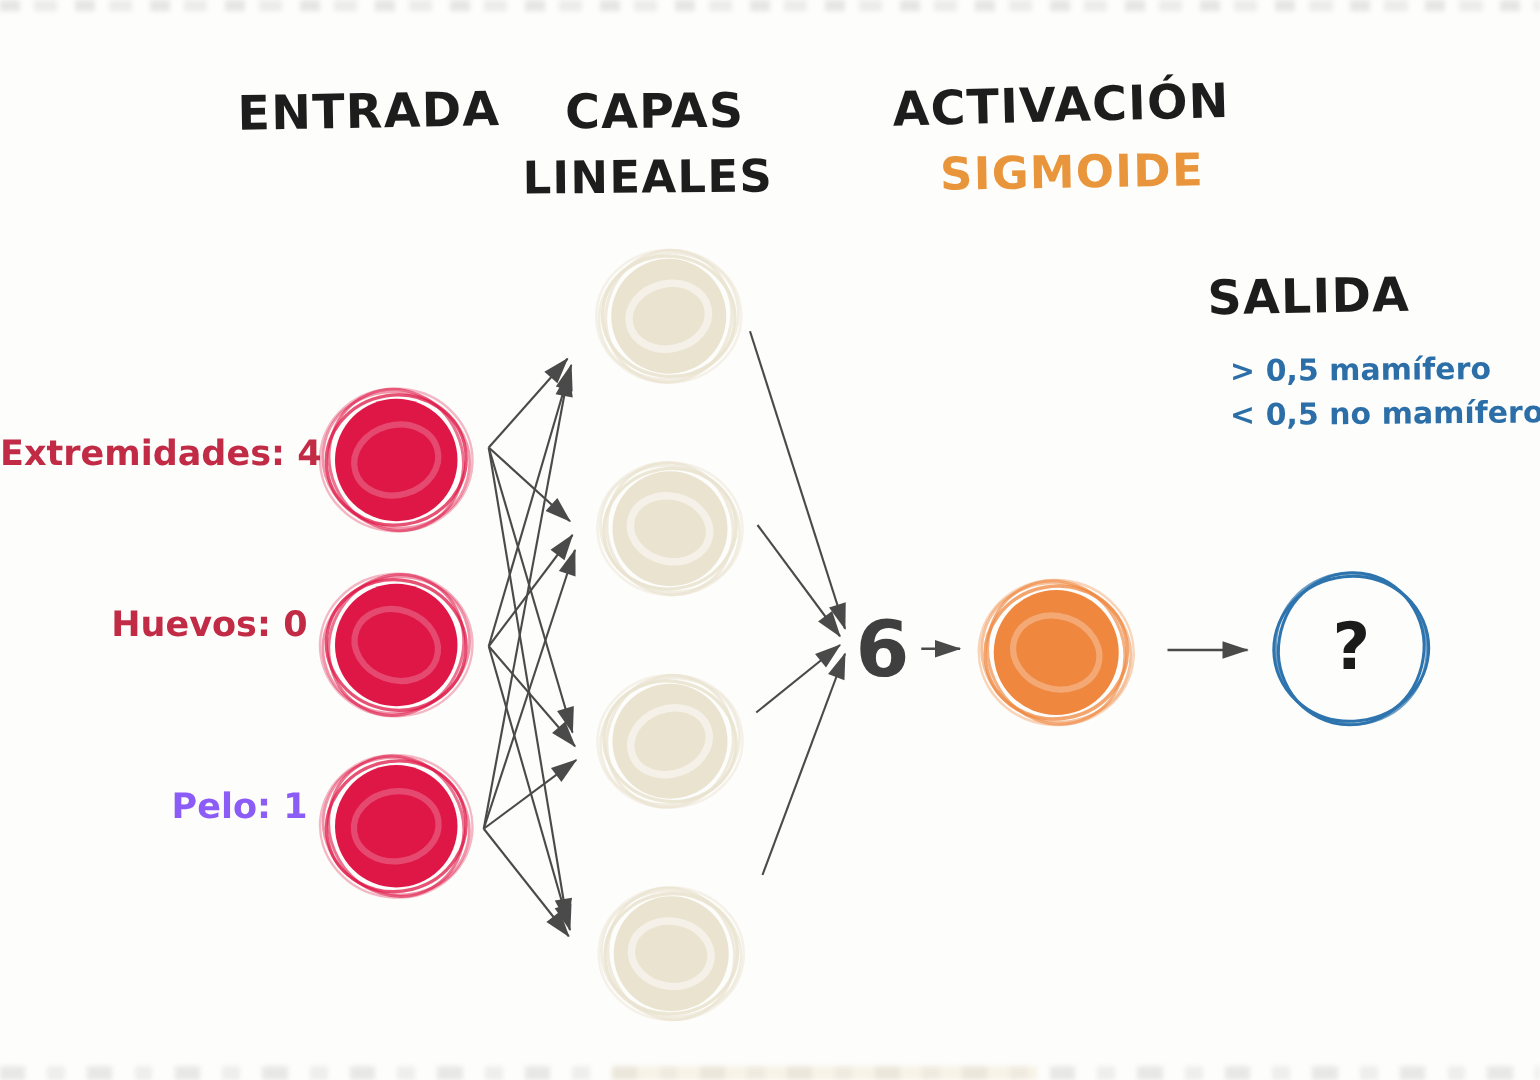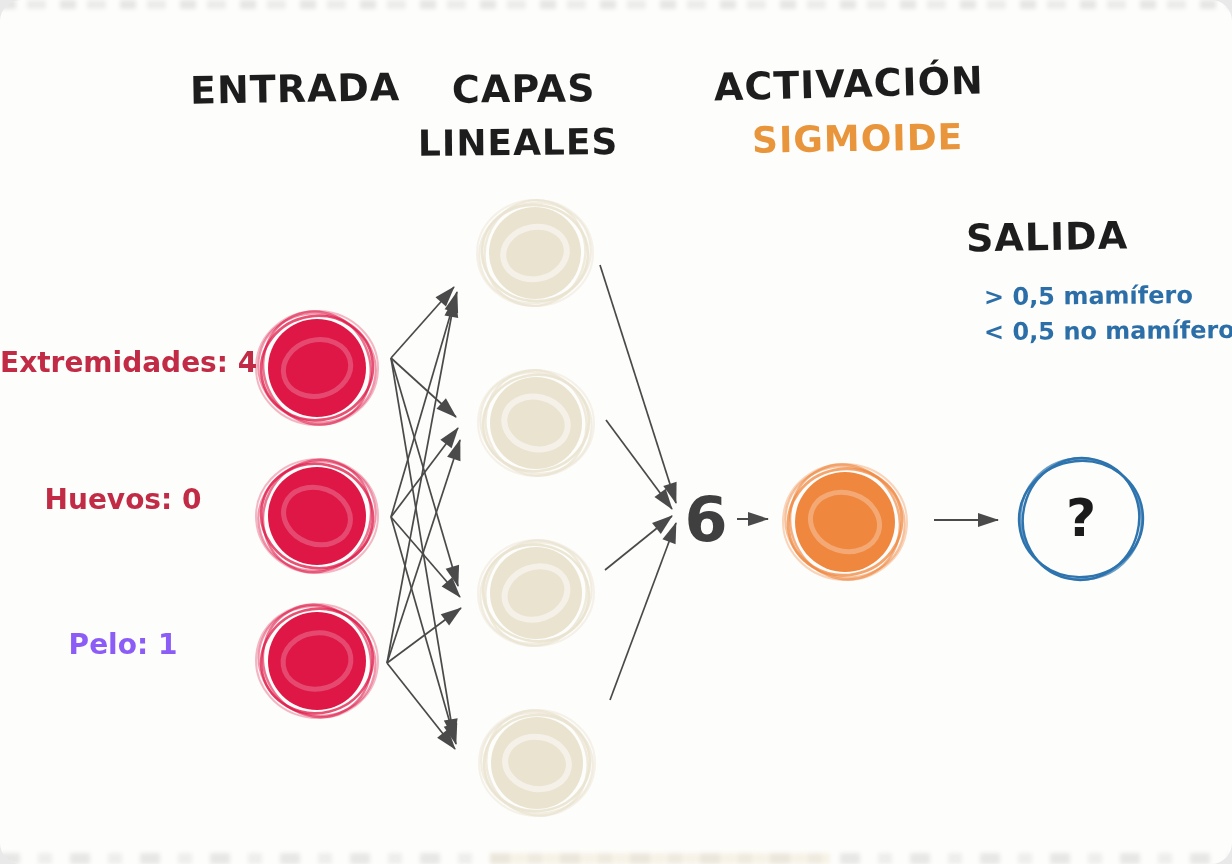--- a/index.html
+++ b/index.html
@@ -3,27 +3,26 @@
 <meta charset="utf-8">
 <style>
   html,body{margin:0;padding:0;background:#e9e9e9;}
   .canvas{
     position:relative;
     width:1232px;height:864px;
     margin:0 auto;
     background:#FDFDFB;
     overflow:hidden;
     font-family:"DejaVu Sans","Liberation Sans",sans-serif;
-    border-radius:21px;
   }
   .net{position:absolute;left:0;top:0;}
   .txt{position:absolute;white-space:nowrap;line-height:1.1;}
   .hdr{font-weight:bold;font-size:38px;letter-spacing:1px;transform:rotate(-1deg);}
   .hdr.small{font-size:36px;}
-  .inlabel{font-weight:bold;font-size:28px;text-align:center;width:246px;left:0;}
+  .inlabel{font-weight:bold;font-size:28px;text-align:right;width:246px;left:0;}
   .rule{font-weight:bold;font-size:24px;transform:rotate(-0.5deg);}
   .sum{font-weight:bold;font-size:62px;width:60px;text-align:center;}
   .qmark{font-weight:bold;font-size:52px;width:74px;text-align:center;}
   .ghost{position:absolute;left:0;right:0;filter:blur(2px);pointer-events:none;}
   .ghost-top{
     top:0;height:9px;opacity:.26;
     background:repeating-linear-gradient(90deg,
       rgba(90,90,90,.55) 0 16px, rgba(90,90,90,0) 16px 27px,
       rgba(90,90,90,.4) 27px 46px, rgba(90,90,90,0) 46px 60px);
   }

